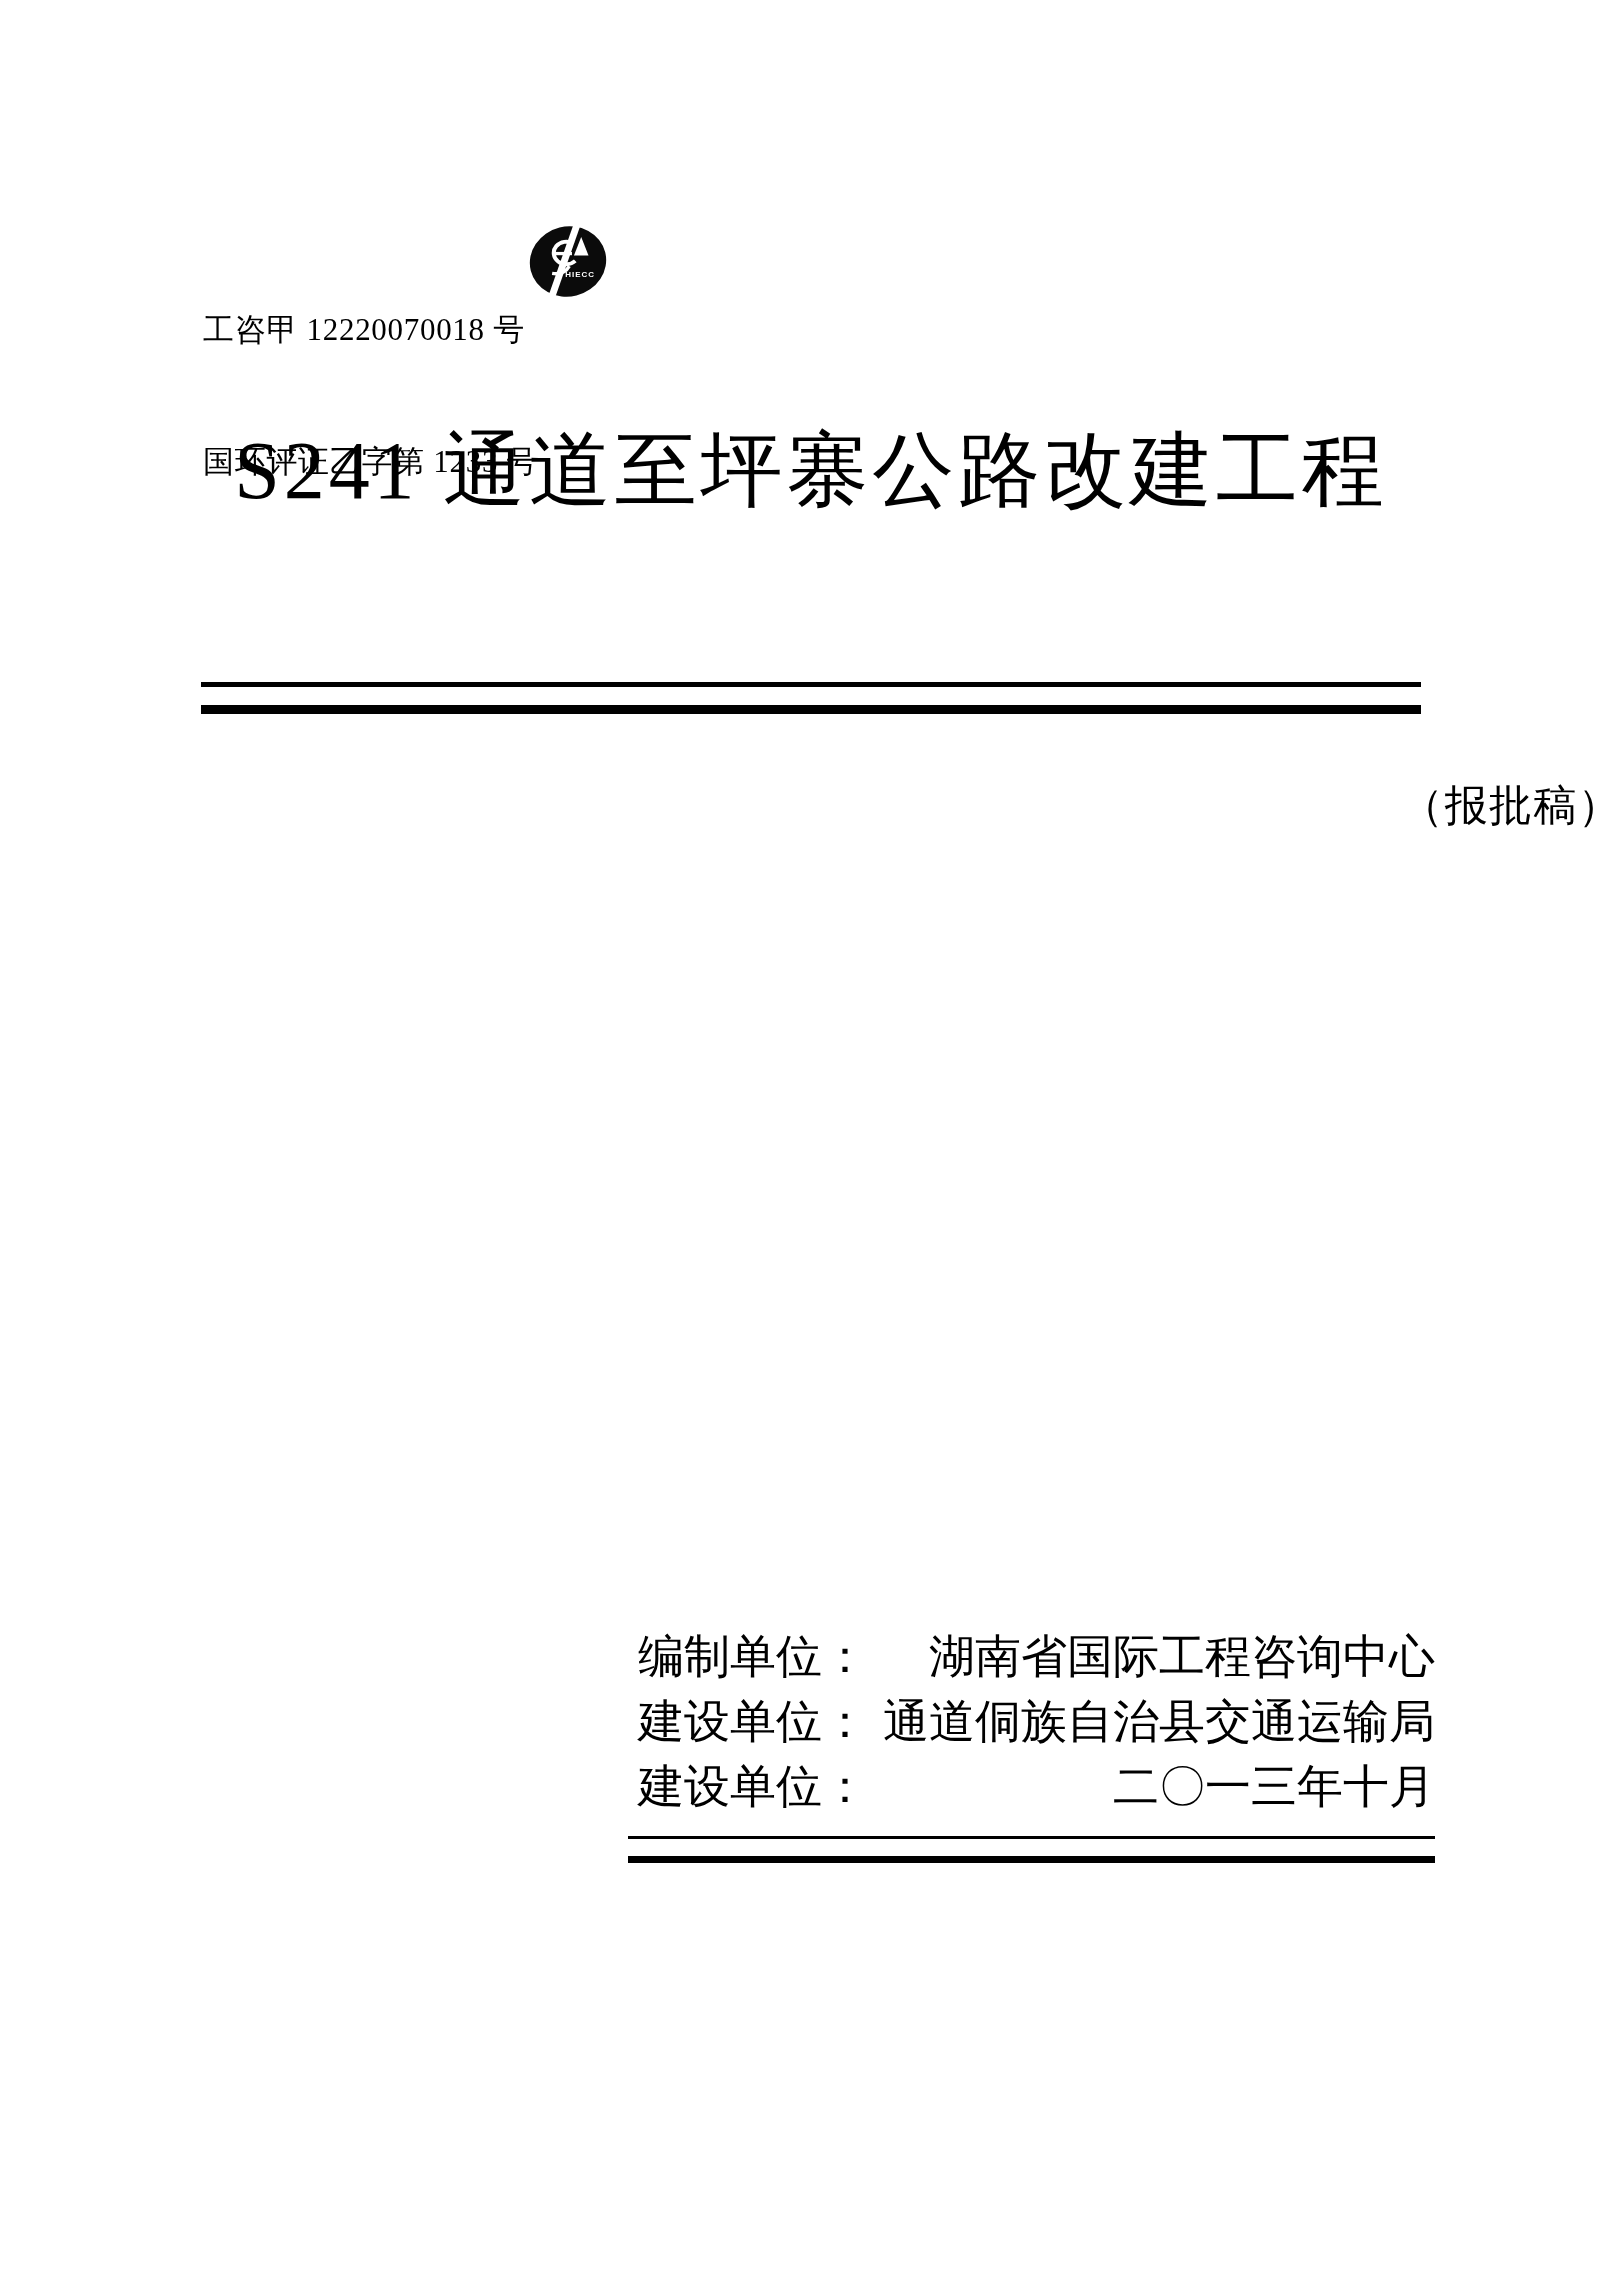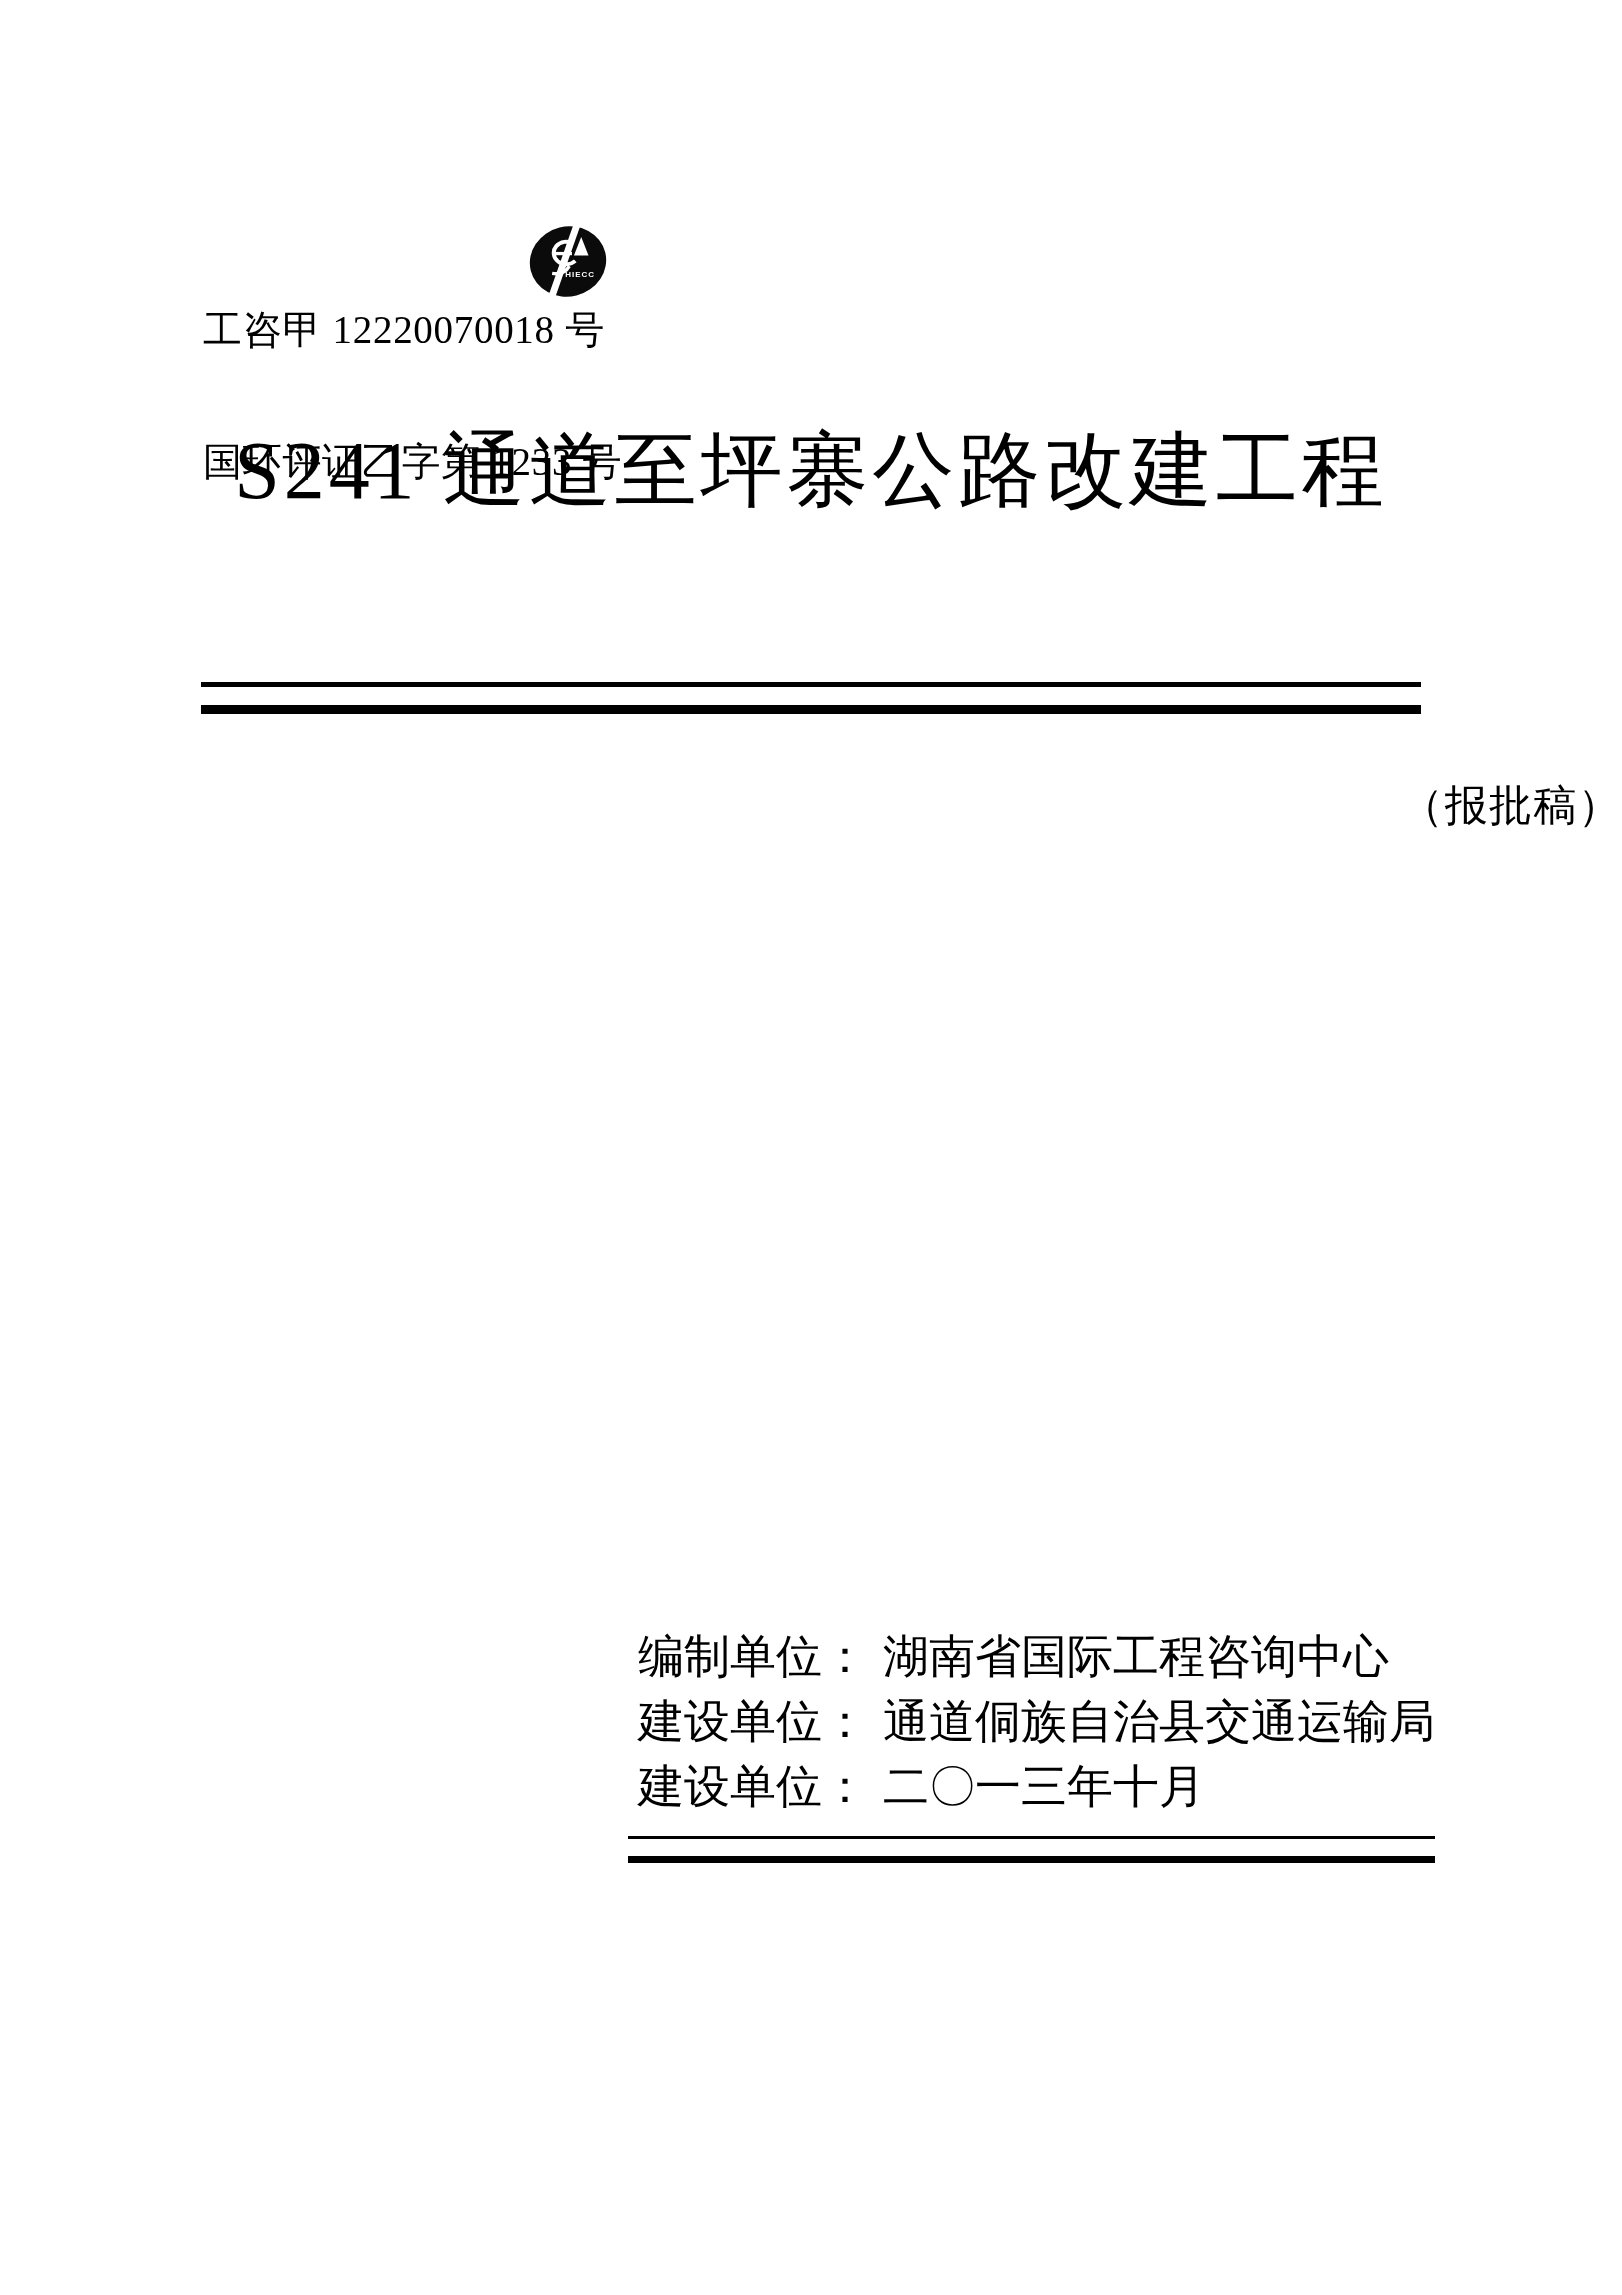--- a/index.html
+++ b/index.html
@@ -8,21 +8,21 @@
     width:1622px; height:2295px;
     margin:0 auto;
     background:#ffffff;
     color:#000;
     font-family:"Liberation Serif","DejaVu Serif",serif;
     overflow:hidden;
   }
   
   .certs {
     position:absolute; left:203px; top:220px;
-    font-size:39px; line-height:44px;
+    font-size:31px; line-height:44px;
     white-space:pre; letter-spacing:0.7px;
   }
   
   .logo { position:absolute; left:527px; top:221px; width:82px; height:81px; }
   .logo svg { display:block; width:100%; height:100%; }
   
   .title-line1 {
     position:absolute; left:0; right:0; top:416px;
     text-align:center; font-weight:normal;
     font-size:82px; letter-spacing:3.9px; white-space:pre;
@@ -39,21 +39,21 @@
   
   .draft-label {
     position:absolute; left:0; right:0; top:777px;
     text-align:right; font-size:43px; letter-spacing:1.3px;
   }
   
   .footer-block {
     position:absolute; left:638px; top:1624px;
     font-size:46px;
   }
-  .footer-row { display:flex; align-items:baseline; height:65px; line-height:65px; white-space:pre; }
+  .footer-row { display:flex; align-items:baseline; height:65px; line-height:65px; white-space:pre;justify-content:space-between; }
   .footer-row .value { margin-left:15px; }
   
   .rule-bot-thin  { left:628px; top:1836px; width:807px; height:3.3px; }
   .rule-bot-thick { left:628px; top:1856px; width:807px; height:7.2px; }
 </style>
 </head>
 <body>
 
 <div class="page">
 

